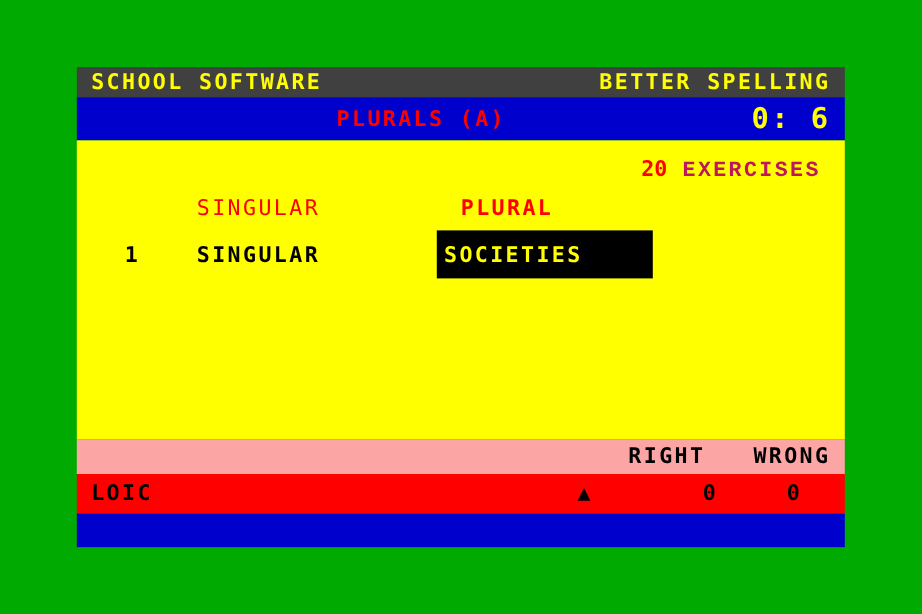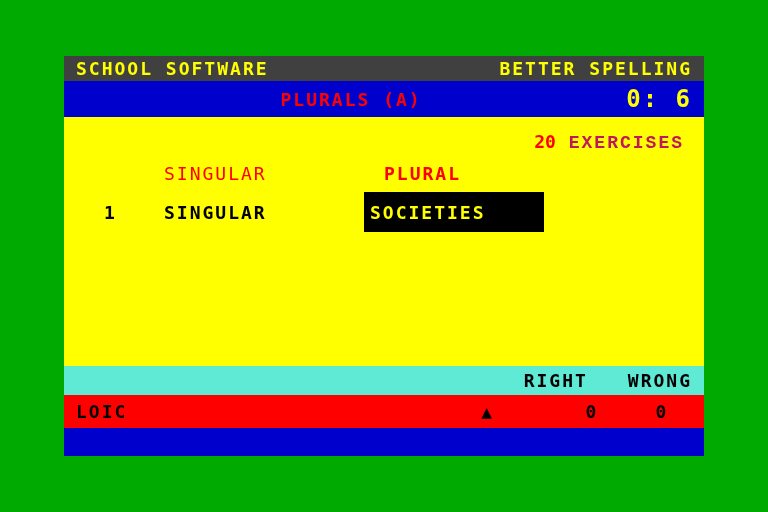--- a/index.html
+++ b/index.html
@@ -142,21 +142,21 @@
       font-size: 18px;
       font-weight: bold;
       text-align: center;
       margin-top: 10px;
       letter-spacing: 2px;
     }
     #instruction-line span.red {
       color: #ff0000;
     }
     #bottom-header {
-      background-color: #5eead4;
+      background-color: #fca5a5;
       padding: 4px 12px;
       display: flex;
       justify-content: flex-end;
       gap: 40px;
     }
     #right-label, #wrong-label {
       color: #000000;
       font-size: 18px;
       font-weight: bold;
       letter-spacing: 2px;

